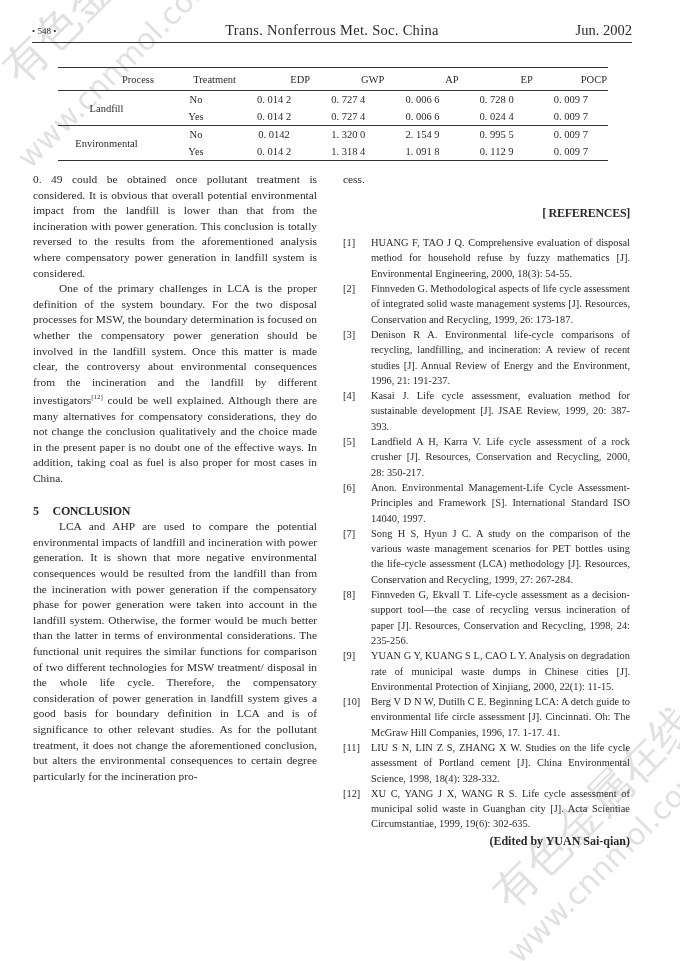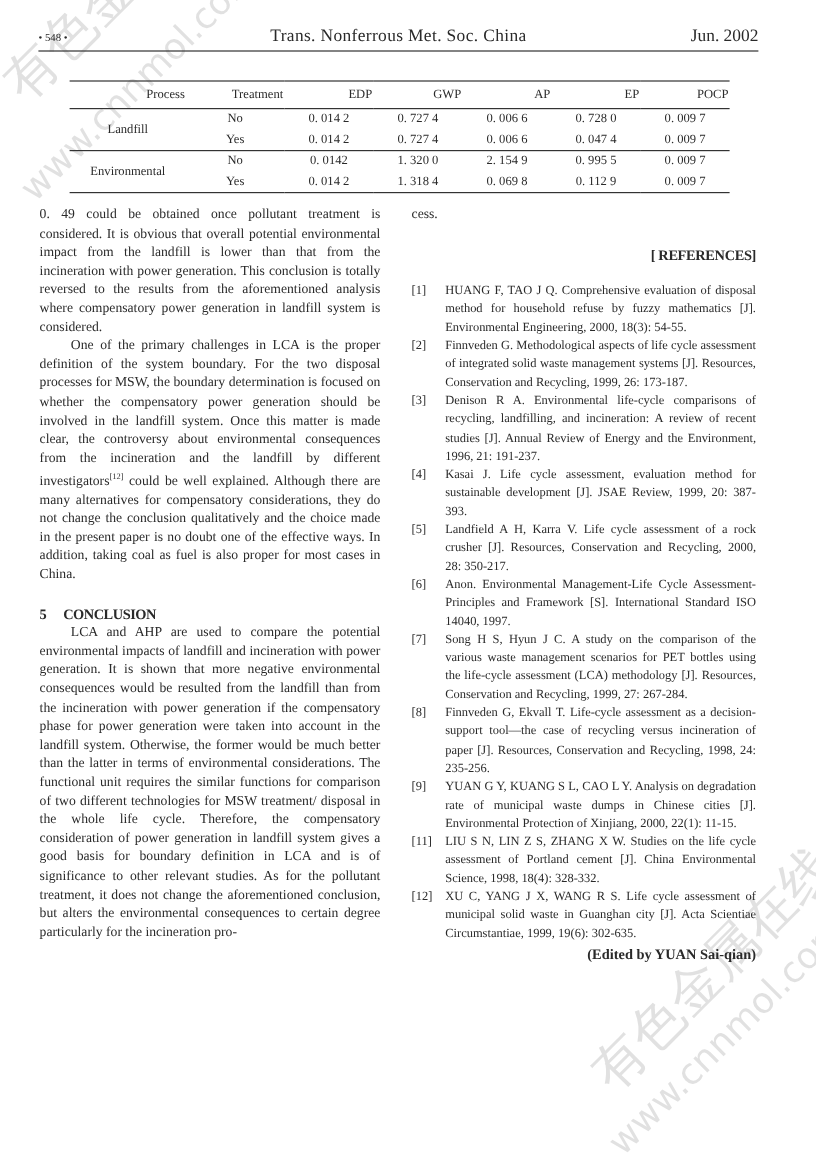--- a/index.html
+++ b/index.html
@@ -91,37 +91,37 @@
         <td>0. 727 4</td>
         <td>0. 006 6</td>
         <td>0. 728 0</td>
         <td>0. 009 7</td>
       </tr>
       <tr class="grp-end">
         <td>Yes</td>
         <td>0. 014 2</td>
         <td>0. 727 4</td>
         <td>0. 006 6</td>
-        <td>0. 047 4</td>
+        <td>0. 024 4</td>
         <td>0. 009 7</td>
       </tr>
       <tr>
         <td class="proc" rowspan="2" style="border-bottom:1.2px solid #333;">Environmental</td>
         <td>No</td>
         <td>0. 0142</td>
         <td>1. 320 0</td>
         <td>2. 154 9</td>
         <td>0. 995 5</td>
         <td>0. 009 7</td>
       </tr>
       <tr class="grp-end">
         <td>Yes</td>
         <td>0. 014 2</td>
         <td>1. 318 4</td>
-        <td>0. 069 8</td>
+        <td>1. 091 8</td>
         <td>0. 112 9</td>
         <td>0. 009 7</td>
       </tr>
     </tbody>
   </table>
 
   <div class="col left-col">
     <p class="para">0. 49 could be obtained once pollutant treatment is considered. It is obvious that overall potential environmental impact from the landfill is lower than that from the incineration with power generation. This conclusion is totally reversed to the results from the aforementioned analysis where compensatory power generation in landfill system is considered.</p>
     <p class="para indent"><span>One of the primary challenges in LCA is the proper definition of the system boundary. For the two disposal processes for MSW, the boundary determination is focused on whether the compensatory power generation should be involved in the landfill system. Once this matter is made clear, the controversy about environmental consequences from the incineration and the landfill by different investigators</span><sup>[12]</sup><span> could be well explained. Although there are many alternatives for compensatory considerations, they do not change the conclusion qualitatively and the choice made in the present paper is no doubt one of the effective ways. In addition, taking coal as fuel is also proper for most cases in China.</span></p>
     <div class="section-heading">
@@ -164,20 +164,24 @@
         </div>
         <div class="ref">
           <span class="ref-num">[8]</span>
           <span class="ref-text">Finnveden G, Ekvall T. Life-cycle assessment as a decision-support tool—the case of recycling versus incineration of paper [J]. Resources, Conservation and Recycling, 1998, 24: 235-256.</span>
         </div>
         <div class="ref">
           <span class="ref-num">[9]</span>
           <span class="ref-text">YUAN G Y, KUANG S L, CAO L Y. Analysis on degradation rate of municipal waste dumps in Chinese cities [J]. Environmental Protection of Xinjiang, 2000, 22(1): 11-15.</span>
         </div>
         <div class="ref">
+          <span class="ref-num">[10]</span>
+          <span class="ref-text">Berg V D N W, Dutilh C E. Beginning LCA: A detch guide to environmental life circle assessment [J]. Cincinnati. Oh: The McGraw Hill Companies, 1996, 17. 1-17. 41.</span>
+        </div>
+        <div class="ref">
           <span class="ref-num">[11]</span>
           <span class="ref-text">LIU S N, LIN Z S, ZHANG X W. Studies on the life cycle assessment of Portland cement [J]. China Environmental Science, 1998, 18(4): 328-332.</span>
         </div>
         <div class="ref">
           <span class="ref-num">[12]</span>
           <span class="ref-text">XU C, YANG J X, WANG R S. Life cycle assessment of municipal solid waste in Guanghan city [J]. Acta Scientiae Circumstantiae, 1999, 19(6): 302-635.</span>
         </div>
       </div>
     <div class="editor">(Edited by YUAN Sai-qian)</div>
   </div>

